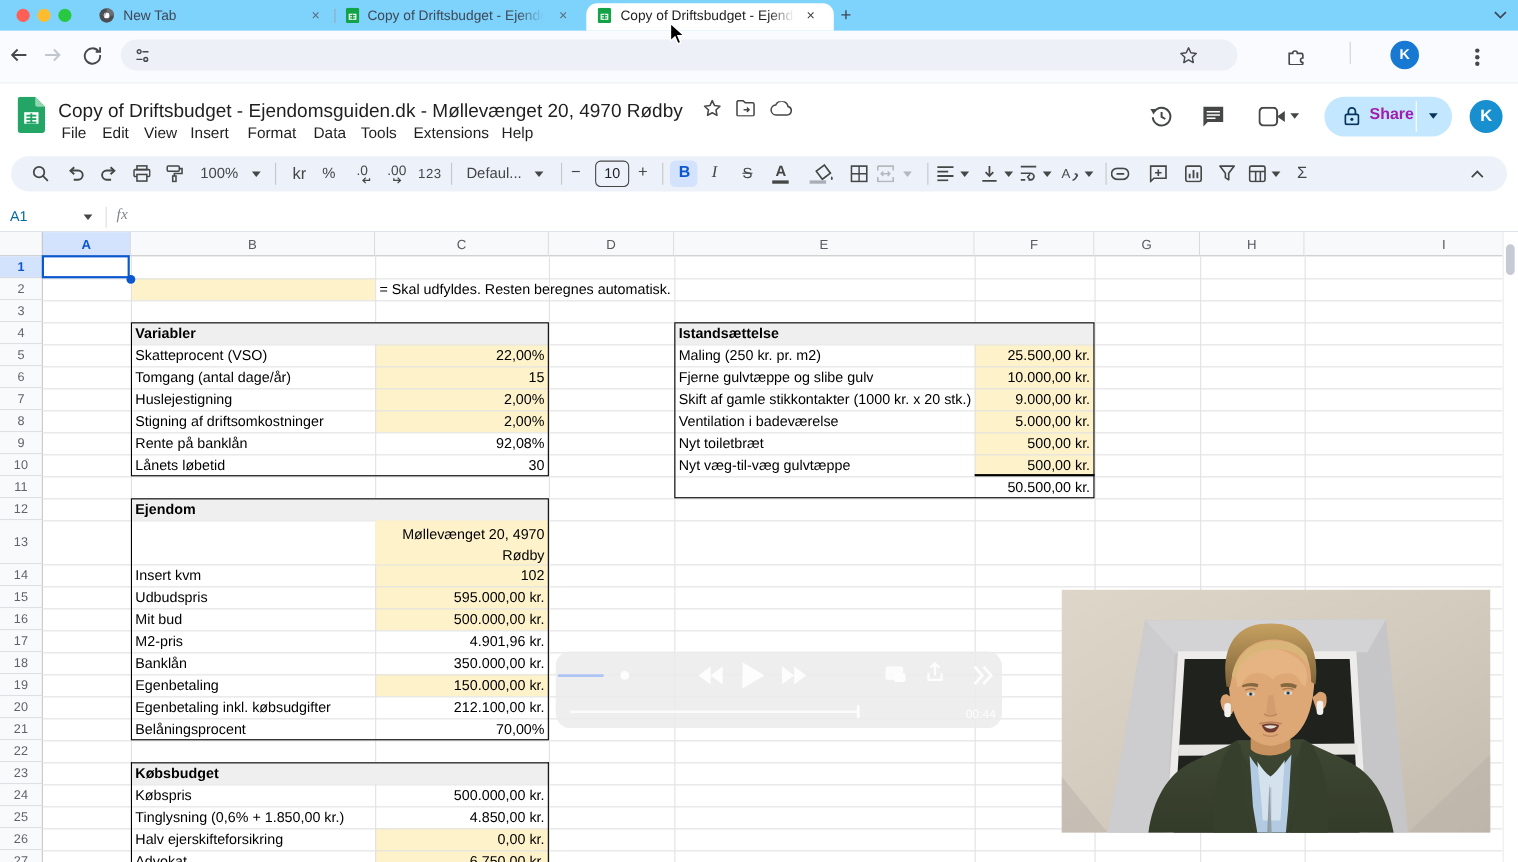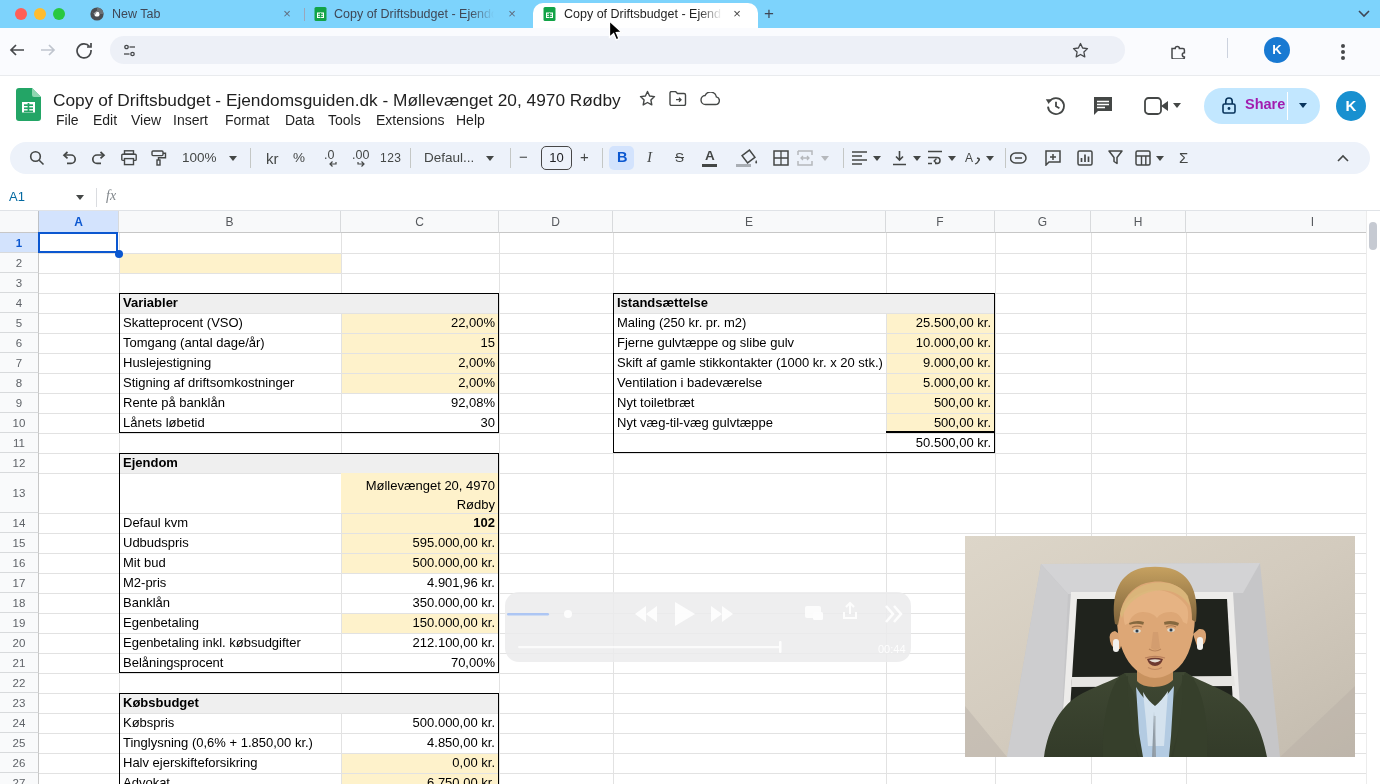--- a/index.html
+++ b/index.html
@@ -357,20 +357,21 @@
 <div class="hline" style="left:39px;top:402px;width:1327px;"></div>
 <div class="hline" style="left:39px;top:422px;width:1327px;"></div>
 <div class="hline" style="left:39px;top:442px;width:1327px;"></div>
 <div class="hline" style="left:39px;top:462px;width:1327px;"></div>
 <div class="hline" style="left:39px;top:482px;width:1327px;"></div>
 <div class="hline" style="left:39px;top:502px;width:1327px;"></div>
 <div class="hline" style="left:39px;top:522px;width:1327px;"></div>
 <div class="hline" style="left:39px;top:542px;width:1327px;"></div>
 <div class="hline" style="left:39px;top:562px;width:1327px;"></div>
 <div class="abs yellow" style="left:119px;top:42px;width:222px;height:20px;"></div>
+<div class="cell" style="left:345px;top:42px;">= Skal udfyldes. Resten beregnes automatisk.</div>
 <div class="abs thead" style="left:120px;top:82px;width:379px;height:20px;"></div>
 <div class="abs yellow" style="left:341px;top:102px;width:158px;height:20px;"></div>
 <div class="abs yellow" style="left:341px;top:122px;width:158px;height:20px;"></div>
 <div class="abs yellow" style="left:341px;top:142px;width:158px;height:20px;"></div>
 <div class="abs yellow" style="left:341px;top:162px;width:158px;height:20px;"></div>
 <div class="cell" style="left:123px;top:82px;font-weight:bold;">Variabler</div>
 <div class="cell" style="left:123px;top:102px;">Skatteprocent (VSO)</div>
 <div class="cell r" style="left:341px;top:102px;width:154px;">22,00%</div>
 <div class="cell" style="left:123px;top:122px;">Tomgang (antal dage/år)</div>
 <div class="cell r" style="left:341px;top:122px;width:154px;">15</div>
@@ -400,22 +401,22 @@
 <div class="cell r" style="left:841px;top:202px;width:150px;">500,00 kr.</div>
 <div class="abs" style="left:886px;top:220px;width:109px;height:2px;background:#000;z-index:6;"></div>
 <div class="cell r" style="left:841px;top:222px;width:150px;">50.500,00 kr.</div>
 <div class="abs" style="left:613px;top:82px;width:382px;height:160px;border:1px solid #000;z-index:6;"></div>
 <div class="abs thead" style="left:120px;top:242px;width:379px;height:20px;"></div>
 <div class="abs yellow" style="left:341px;top:262px;width:158px;height:40px;z-index:3;"></div>
 <div class="abs yellow" style="left:341px;top:302px;width:158px;height:60px;"></div>
 <div class="abs yellow" style="left:341px;top:402px;width:158px;height:20px;"></div>
 <div class="cell" style="left:123px;top:242px;font-weight:bold;">Ejendom</div>
 <div class="cell r" style="left:341px;top:265px;width:154px;line-height:19px;white-space:normal;">Møllevænget 20, 4970 Rødby</div>
-<div class="cell" style="left:123px;top:302px;">Defaul kvm</div>
-<div class="cell r" style="left:341px;top:302px;width:154px;font-weight:bold;">102</div>
+<div class="cell" style="left:123px;top:302px;">Insert kvm</div>
+<div class="cell r" style="left:341px;top:302px;width:154px;">102</div>
 <div class="cell" style="left:123px;top:322px;">Udbudspris</div>
 <div class="cell r" style="left:341px;top:322px;width:154px;">595.000,00 kr.</div>
 <div class="cell" style="left:123px;top:342px;">Mit bud</div>
 <div class="cell r" style="left:341px;top:342px;width:154px;">500.000,00 kr.</div>
 <div class="cell" style="left:123px;top:362px;">M2-pris</div>
 <div class="cell r" style="left:341px;top:362px;width:154px;">4.901,96 kr.</div>
 <div class="cell" style="left:123px;top:382px;">Banklån</div>
 <div class="cell r" style="left:341px;top:382px;width:154px;">350.000,00 kr.</div>
 <div class="cell" style="left:123px;top:402px;">Egenbetaling</div>
 <div class="cell r" style="left:341px;top:402px;width:154px;">150.000,00 kr.</div>

